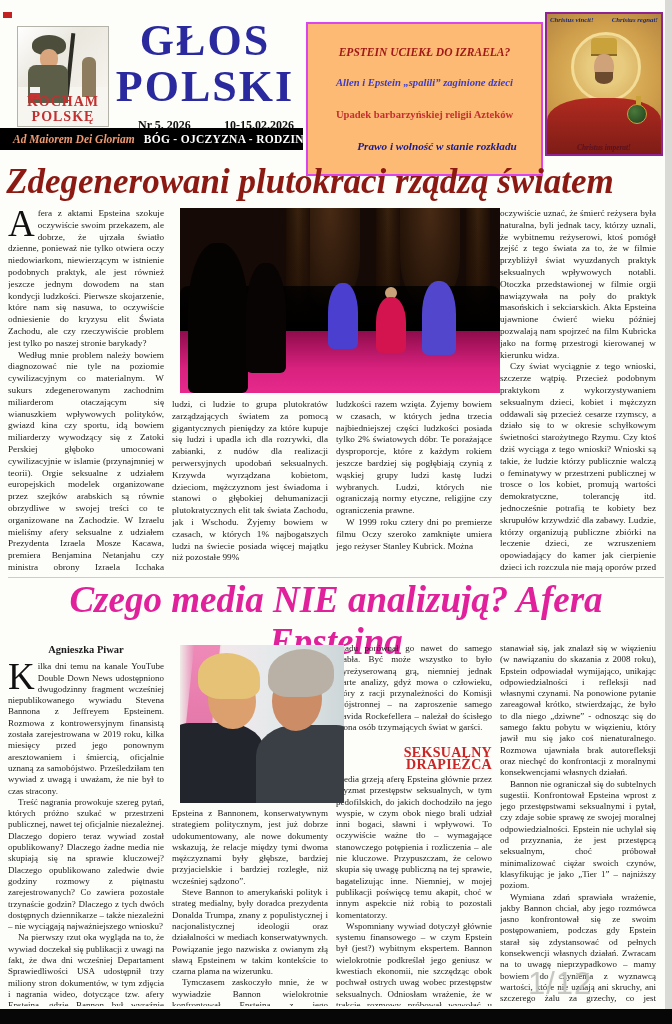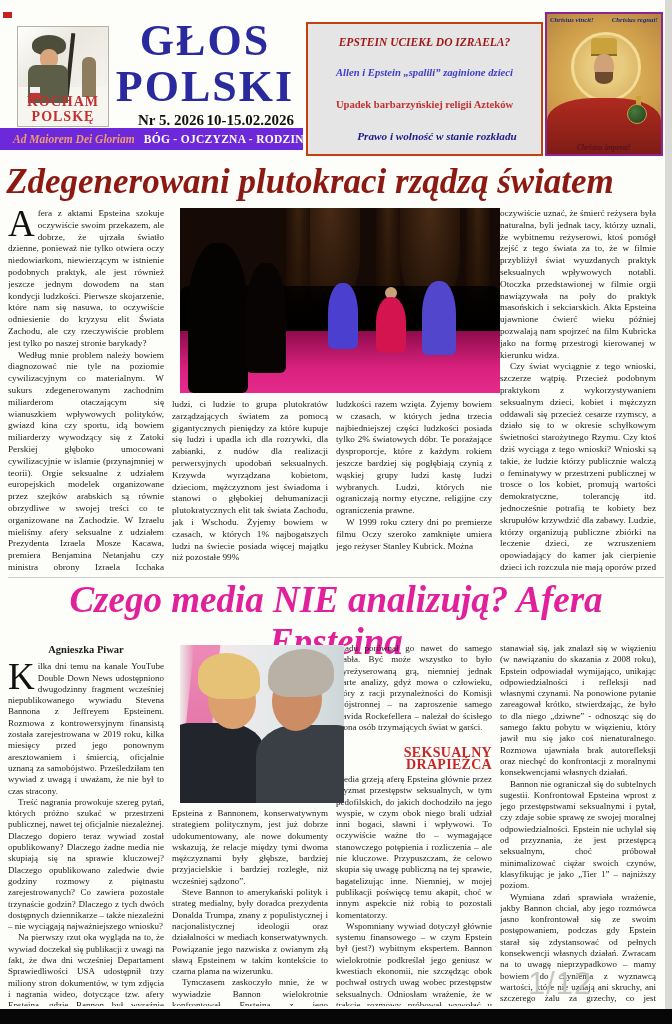--- a/index.html
+++ b/index.html
@@ -23,31 +23,31 @@
   .lg-face { position:absolute; left:22px; top:22px; width:18px; height:20px; border-radius:45%; background:#d9a57d; }
   .lg-body { position:absolute; left:10px; top:38px; width:40px; height:38px; border-radius:8px 8px 0 0; background:#5c5e47; }
   .lg-flag { position:absolute; left:12px; top:60px; width:10px; height:12px; background:linear-gradient(#f2f2f2 50%, #c43434 50%); }
   .lg-rifle { position:absolute; left:50px; top:6px; width:4px; height:64px; background:#2c2c24; transform:rotate(6deg); }
   .lg-soldier2 { position:absolute; left:64px; top:30px; width:14px; height:40px; border-radius:6px 6px 0 0; background:#8d7c5e; }
   .lg-text { position:absolute; left:0; bottom:2px; width:100%; text-align:center;
     color:#c33030; font-weight:bold; font-size:14px; line-height:15px; letter-spacing:1px; }
 
   .title-block { position:absolute; left:105px; top:18px; width:200px; text-align:center; }
   .title-line { font-size:44px; line-height:46px; font-weight:bold; color:#2a2a9e; letter-spacing:2px; }
-  .issue-row { position:absolute; left:138px; top:112px; width:156px; display:flex; justify-content:space-between;
-    font-size:15px; font-weight:bold; color:#111; }
-
-  .banner { position:absolute; left:0; top:128px; width:303px; height:22px; background:#6d28d9;
+  .issue-row { position:absolute; left:138px; top:118px; width:156px; display:flex; justify-content:space-between;
+    font-size:12px; font-weight:bold; color:#111; }
+
+  .banner { position:absolute; left:0; top:128px; width:303px; height:22px; background:#000000;
     display:flex; align-items:center; white-space:nowrap; }
   .motto { color:#f09a70; font-style:italic; font-weight:bold; font-size:11.5px; margin-left:13px; }
   .slogan { color:#ffffff; font-weight:bold; font-size:11.5px; margin-left:9px; letter-spacing:0.3px; }
 
   .headlines-box { position:absolute; left:306px; top:22px; width:233px; height:126px;
-    background:#e5e5e5; border:2px solid #c2410c; display:flex; flex-direction:column;
-    justify-content:space-around; align-items:center; text-align:center; padding:2px 0; }
+    background:#fdba74; border:2px solid #d946ef; display:flex; flex-direction:column;
+    justify-content:space-around; align-items:center; text-align:center; padding:12px 0; }
   .headline-item { font-weight:bold; font-size:10.6px; line-height:12px; padding:0 4px; }
   .headline-item:nth-child(1) { font-style:italic; font-size:11.5px; }
   .headline-item:nth-child(2) { font-style:italic; }
   .headline-item:nth-child(4) { font-style:italic; font-size:11.2px;margin-left:25px; }
 
   .holy-card { position:absolute; left:545px; top:12px; width:114px; height:140px;
     border:2px solid #8f2391; overflow:hidden;
     background:radial-gradient(circle at 50% 45%, #e9c36b 0%, #cf9f4c 55%, #aa7c3c 100%); }
   .hc-halo { position:absolute; left:24px; top:18px; width:64px; height:64px; border-radius:50%;
     border:3px solid #f2dc96; background:radial-gradient(circle,#e8cb7e 40%, #d4a95a 100%); }

